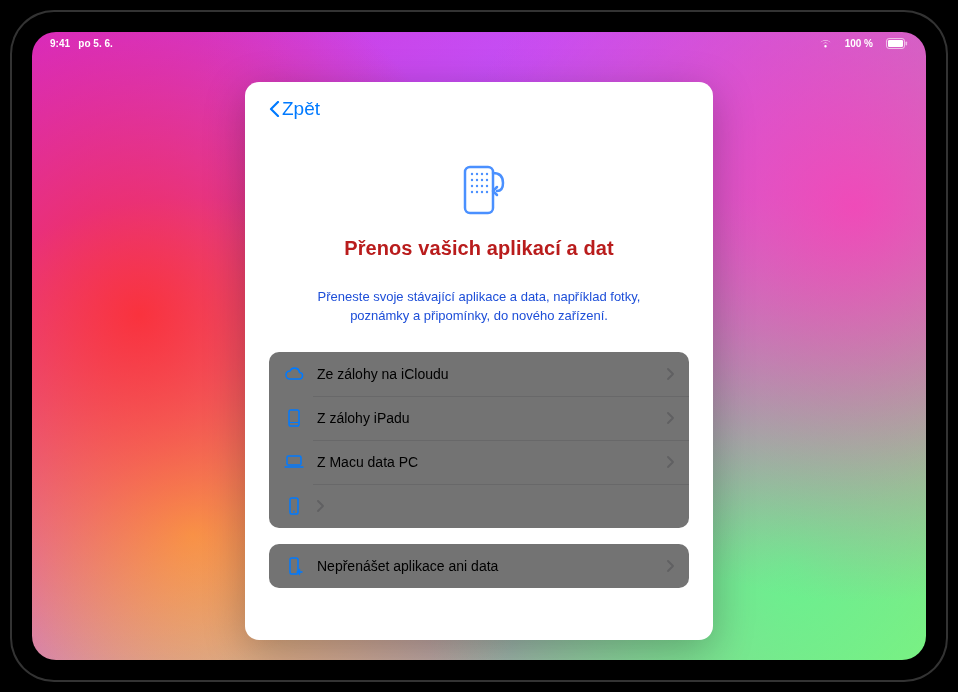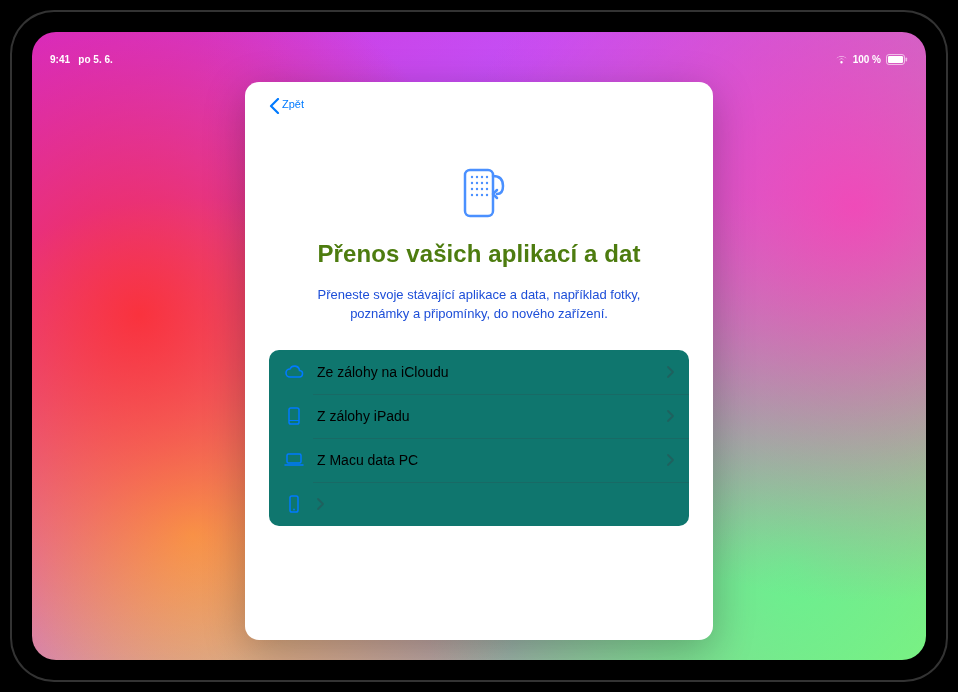--- a/index.html
+++ b/index.html
@@ -38,38 +38,38 @@
         radial-gradient(circle at 12% 45%, rgba(255, 40, 40, 0.85) 0%, transparent 42%),
         radial-gradient(circle at 18% 80%, rgba(255, 210, 60, 0.85) 0%, transparent 38%),
         radial-gradient(circle at 92% 28%, rgba(255, 60, 180, 0.8) 0%, transparent 42%),
         radial-gradient(circle at 85% 85%, rgba(90, 255, 140, 0.75) 0%, transparent 40%),
         radial-gradient(circle at 70% 10%, rgba(190, 80, 255, 0.5) 0%, transparent 55%),
         linear-gradient(135deg, #d32bd3 0%, #c84eef 35%, #8fe87c 100%);
     }
 
     .status-bar {
       position: absolute;
-      top: 16px;
+      top: 0;
       left: 0;
       right: 0;
       height: 22px;
       display: flex;
       justify-content: space-between;
       align-items: center;
       padding: 0 18px;
       font-size: 10px;
       font-weight: 600;
       color: #fff;
       z-index: 10;
     }
 
     .status-right {
       display: flex;
       align-items: center;
-      gap: 5px;
+      gap: 13px;
     }
 
     .wifi-icon svg, .battery-icon svg {
       display: block;
     }
 
     .dialog {
       position: absolute;
       top: 50px;
       left: 50%;
@@ -77,23 +77,24 @@
       width: 468px;
       height: 558px;
       background: #fff;
       border-radius: 14px;
       padding: 16px 24px;
       box-shadow: 0 10px 40px rgba(0,0,0,0.25);
     }
 
     .back-button {
       display: inline-flex;
+      align-items: center;
       gap: 2px;
       color: #007aff;
-      font-size: 11px;
+      font-size: 19px;
       background: none;
       border: none;
       cursor: pointer;
       padding: 0;
       height: 22px;
     }
 
     .back-button svg { display: block; }
 
     .hero {
@@ -104,38 +105,38 @@
     .hero-icon {
       margin: 0 auto 10px;
       width: 72px;
       height: 72px;
       display: flex;
       align-items: center;
       justify-content: center;
     }
 
     .page-title {
-      font-size: 24px;
+      font-size: 20px;
       font-weight: 700;
-      color: #4d7c0f;
+      color: #b91c1c;
       letter-spacing: 0.1px;
-      margin-bottom: 18px;
+      margin-bottom: 28px;
     }
 
     .page-subtitle {
       font-size: 13px;
       color: #1d4ed8;
       line-height: 1.45;
       max-width: 360px;
       margin: 0 auto;
     }
 
     .option-group {
       margin-top: 26px;
-      background: #0f766e;
+      background: #737373;
       border-radius: 10px;
       overflow: hidden;
     }
 
     .option-row {
       display: flex;
       align-items: center;
       height: 44px;
       padding: 0 14px;
       cursor: pointer;
@@ -304,17 +305,33 @@
           </span>
           <span class="chevron">
             <svg width="8" height="12" viewBox="0 0 8 12">
                 <path d="M1 1l5 5-5 5" stroke="currentColor" stroke-width="1.8" fill="none" stroke-linecap="round" stroke-linejoin="round"></path>
               </svg>
           </span>
         </div>
 
       </div>
 
+      <div class="option-group secondary">
+        <div class="option-row">
+          <span class="opt-icon">
+            <svg width="22" height="22" viewBox="0 0 22 22">
+                <rect x="7" y="3" width="8" height="16" rx="1.8" fill="none" stroke="#007aff" stroke-width="1.5"></rect>
+                <path d="M14 17h5M16.5 14.5v5" stroke="#007aff" stroke-width="1.5" stroke-linecap="round"></path>
+              </svg>
+          </span>
+          <span class="opt-label">Nepřenášet aplikace ani data</span>
+          <span class="chevron">
+            <svg width="8" height="12" viewBox="0 0 8 12">
+                <path d="M1 1l5 5-5 5" stroke="currentColor" stroke-width="1.8" fill="none" stroke-linecap="round" stroke-linejoin="round"></path>
+              </svg>
+          </span>
+        </div>
+      </div>
 
     </div>
 
   </div>
 </div>
 
 </body></html>

